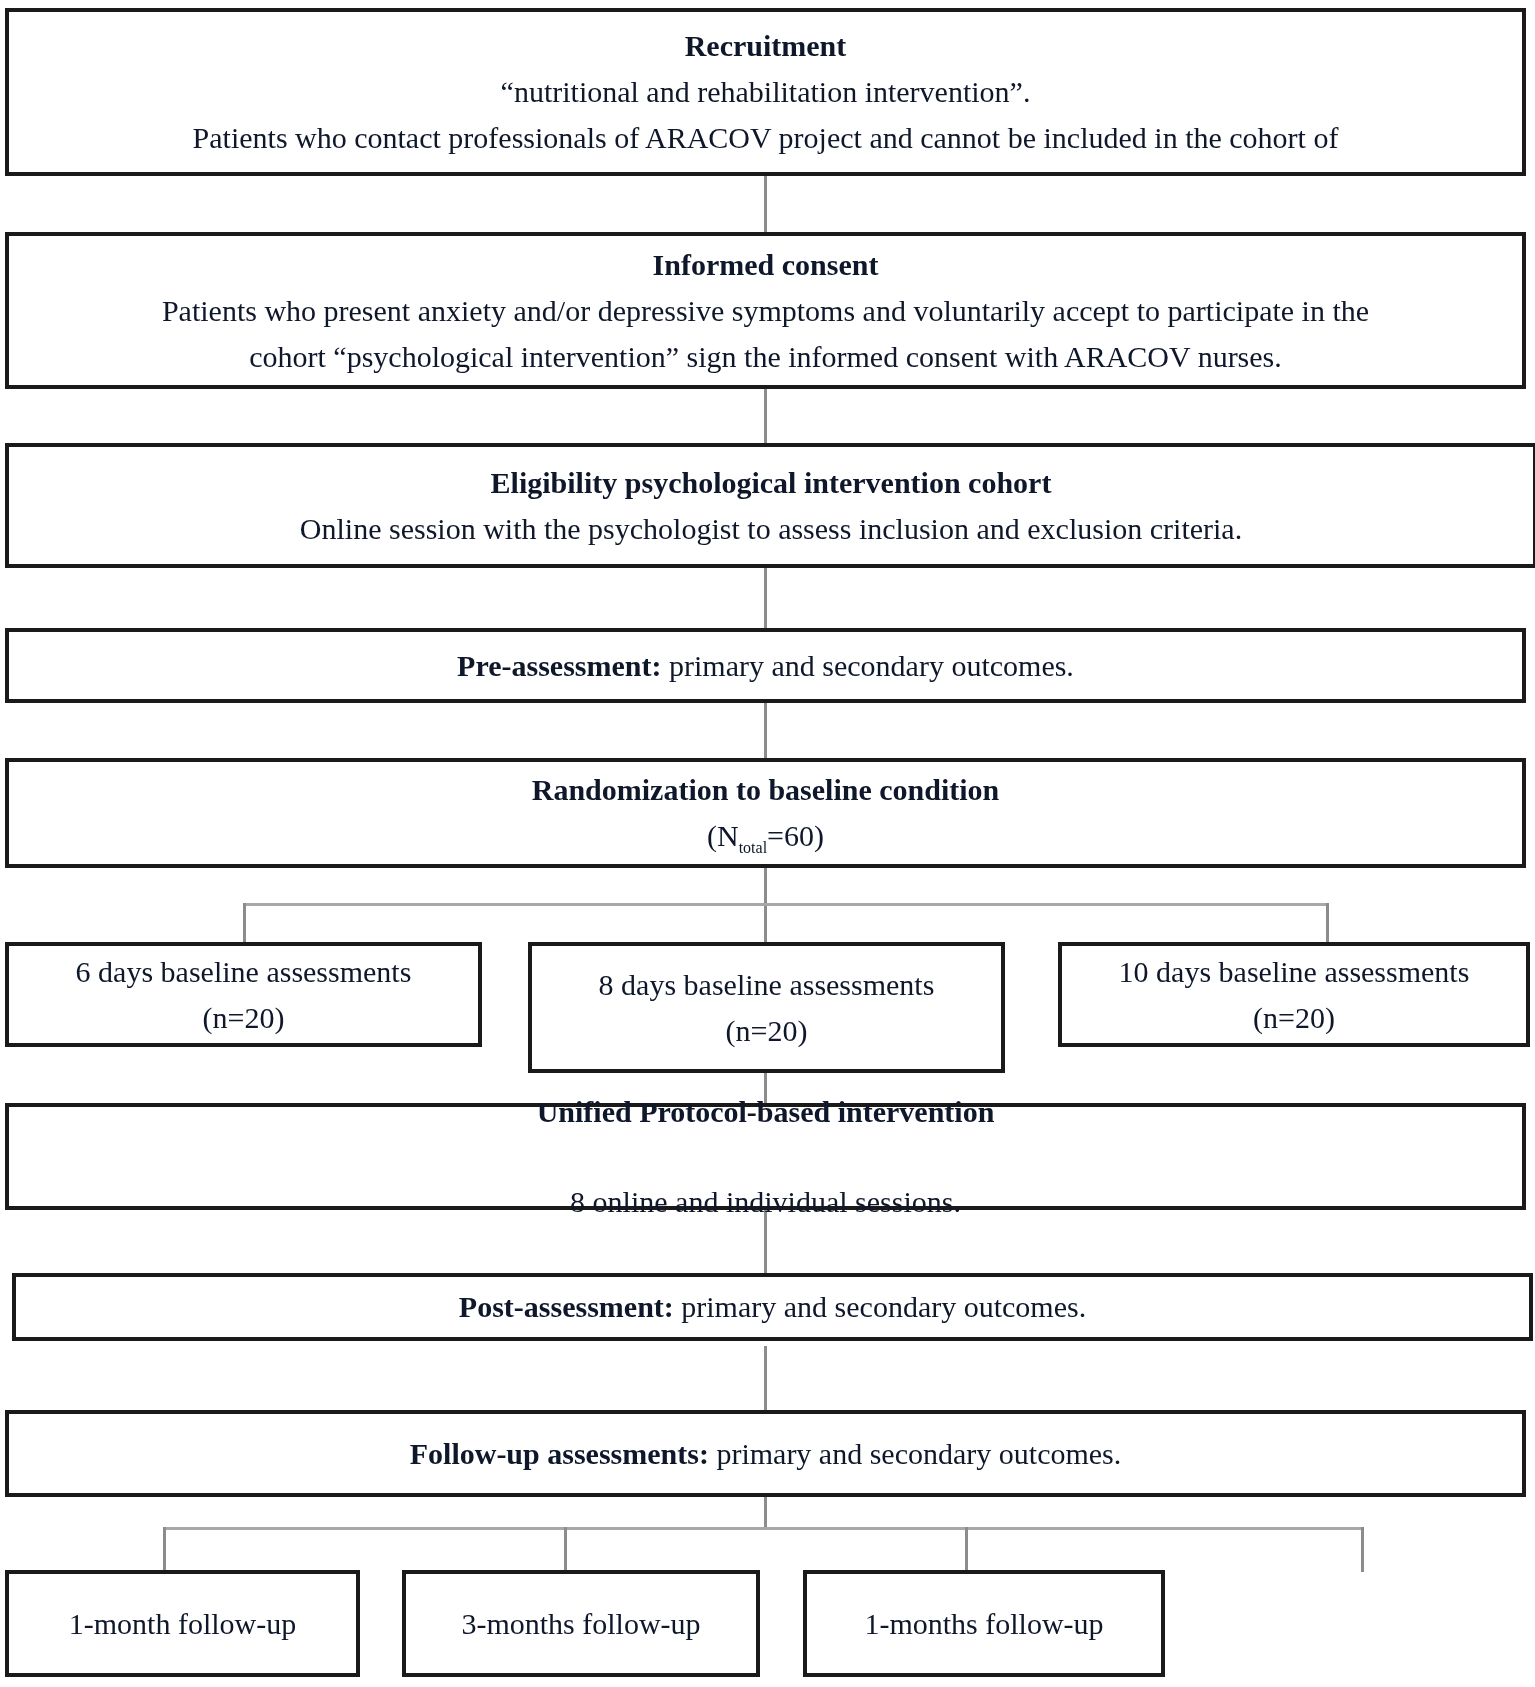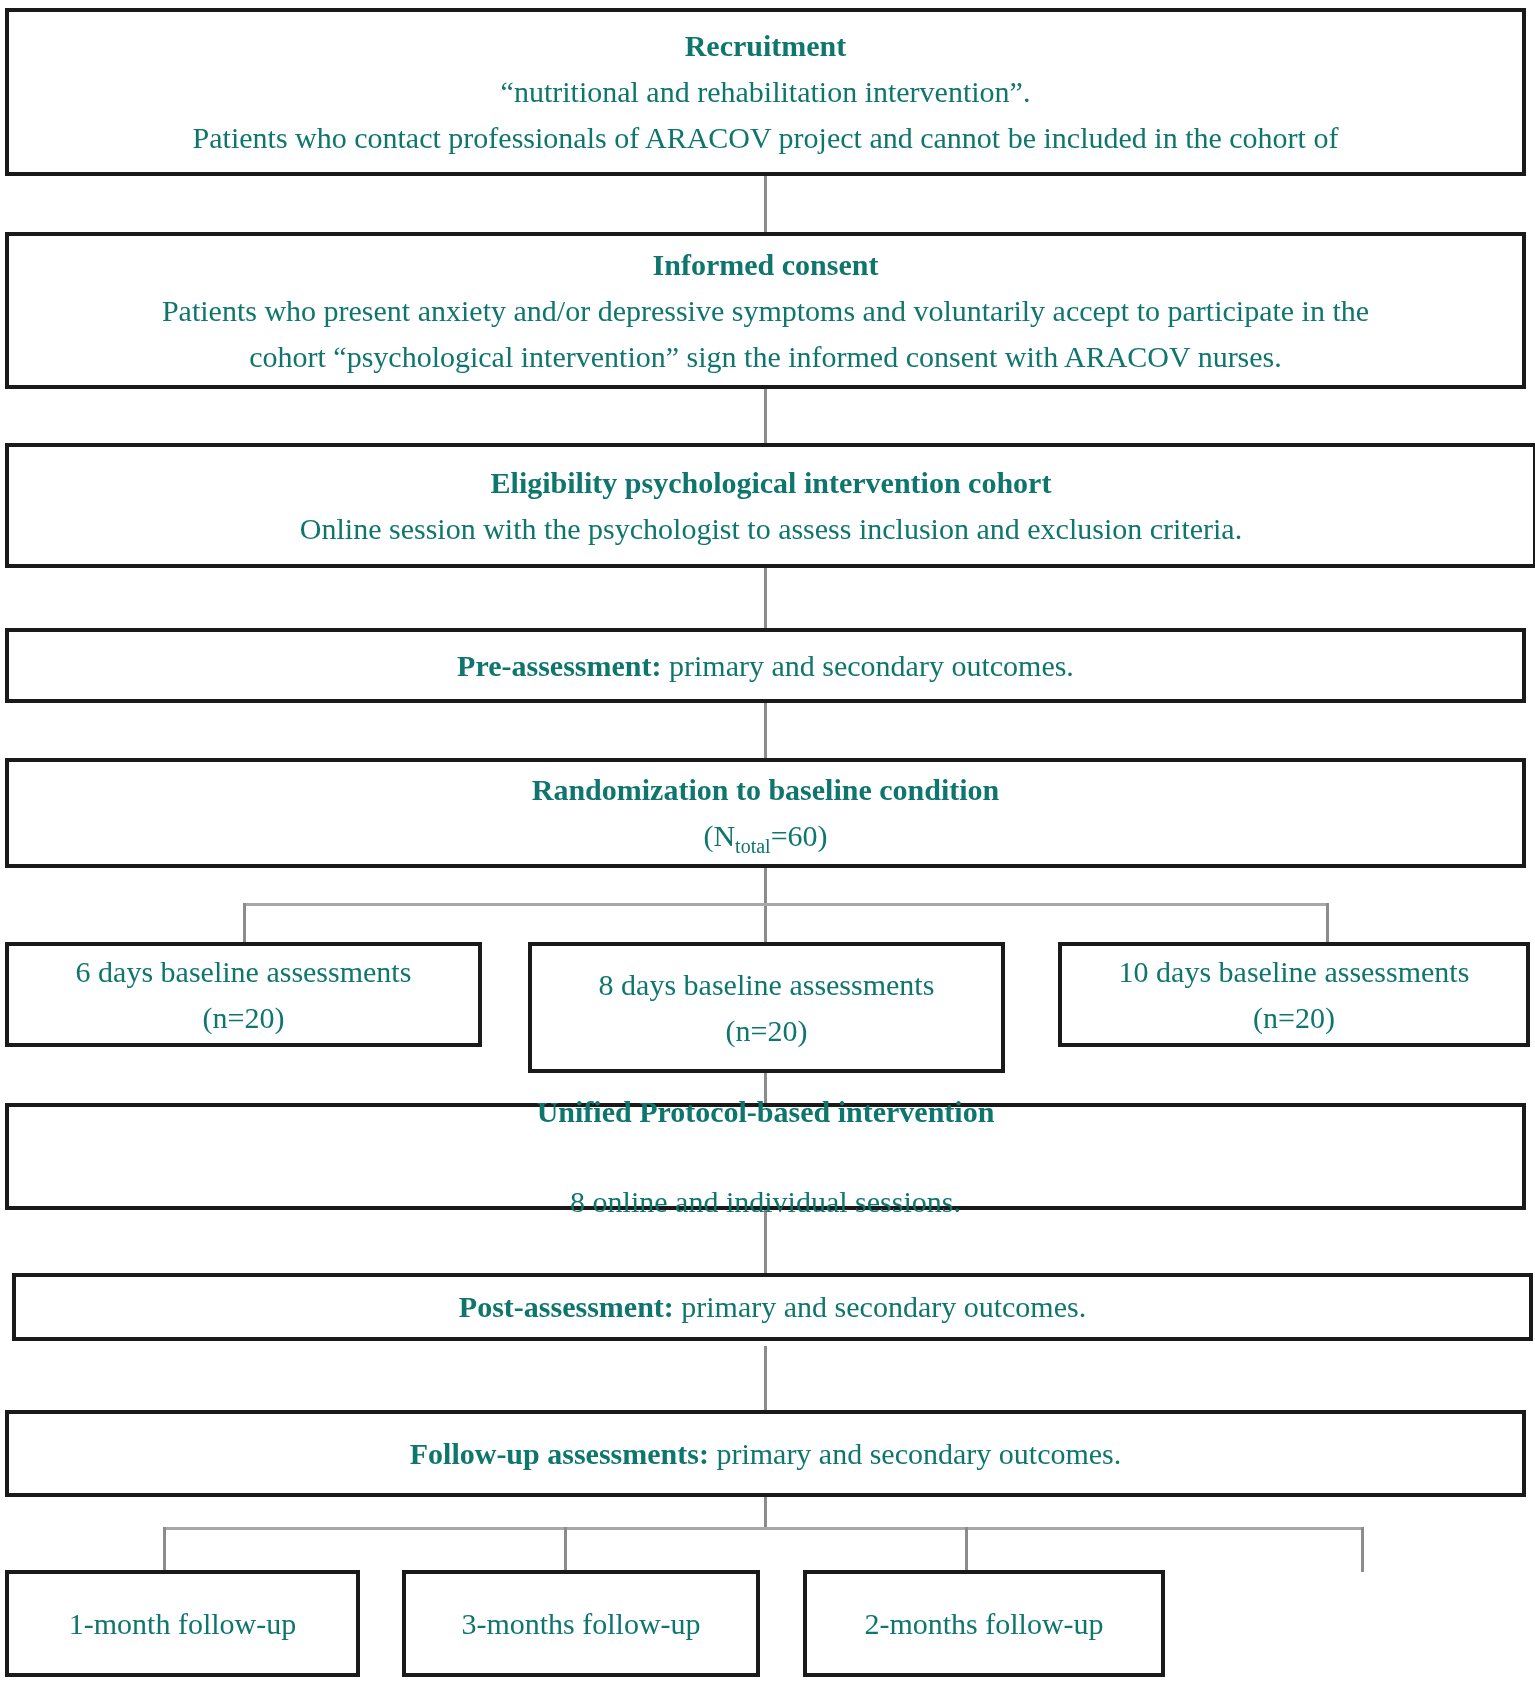--- a/index.html
+++ b/index.html
@@ -6,21 +6,21 @@
     margin: 0;
     padding: 0;
     background: #ffffff;
   }
   #canvas {
     position: relative;
     width: 1535px;
     height: 1687px;
     background: #ffffff;
     font-family: "Liberation Serif", "DejaVu Serif", serif;
-    color: #0f766e;
+    color: #0f172a;
     overflow: hidden;
   }
   .box {
     position: absolute;
     box-sizing: border-box;
     background: #ffffff;
     border: 4px solid #1a1a1a;
     display: flex;
     flex-direction: column;
     align-items: center;
@@ -40,21 +40,21 @@
     position: absolute;
     width: 3px;
     background: #8c8c8c;
   }
   .hline {
     position: absolute;
     height: 3px;
     background: #a8a8a8;
   }
   sub.nsub {
-    font-size: 20px;
+    font-size: 16px;
     line-height: 0;
     vertical-align: -7px;
     margin-top: 20px;
   }
 </style>
 </head>
 <body>
 
 <div id="canvas">
 
@@ -135,17 +135,17 @@
 
   <div class="box" style="left:5px;top:1570px;width:355px;height:107px;">
     <div class="line">1-month follow-up</div>
   </div>
 
   <div class="box" style="left:402px;top:1570px;width:358px;height:107px;">
     <div class="line">3-months follow-up</div>
   </div>
 
   <div class="box" style="left:803px;top:1570px;width:362px;height:107px;">
-    <div class="line">2-months follow-up</div>
+    <div class="line">1-months follow-up</div>
   </div>
 
 
 </div>
 
 </body></html>

